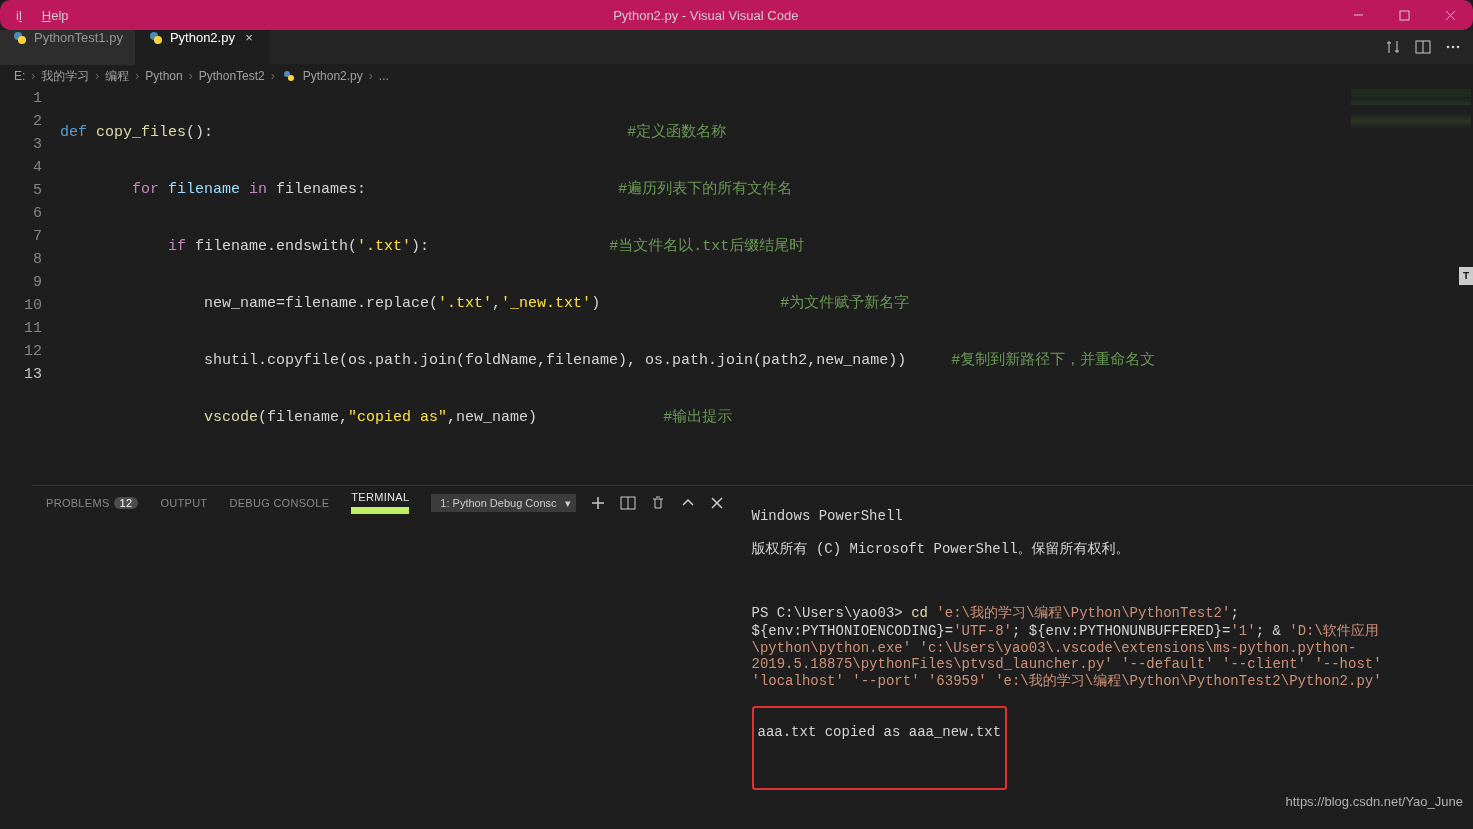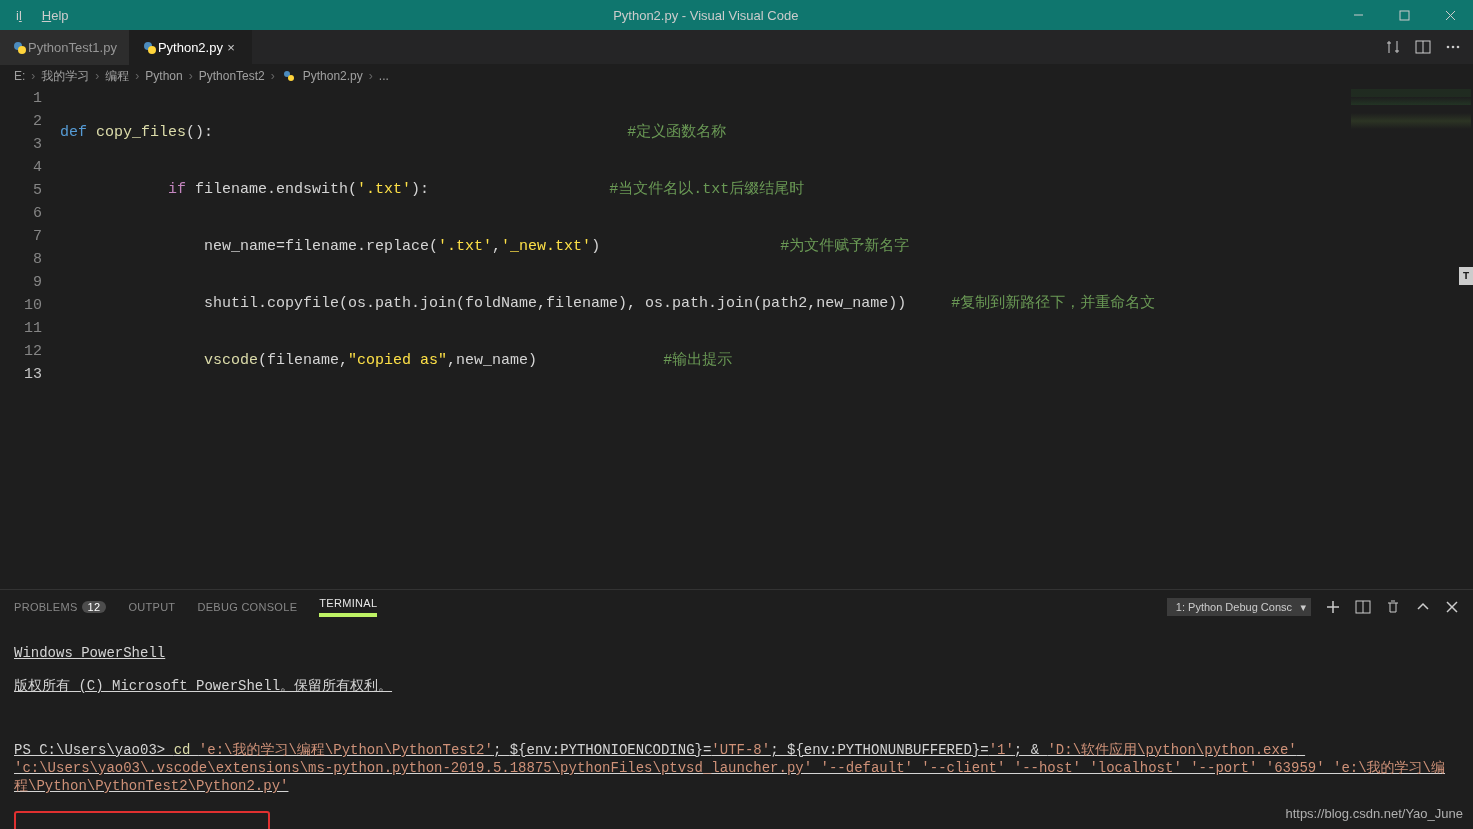--- a/index.html
+++ b/index.html
@@ -9,40 +9,41 @@
   font-family: "Segoe UI", Arial, sans-serif;
   font-size: 13px;
   width: 1473px;
   height: 829px;
   overflow: hidden;
   display: flex;
   flex-direction: column;
 }
 .titlebar {
   height: 30px;
-  background: #0f766e;
+  background: #be185d;
   display: flex;
   align-items: center;
   color: #cccccc;
+  border-radius: 10px;
 }
 .menu { display: flex; gap: 4px; padding-left: 8px; }
 .menu-item { padding: 4px 8px; cursor: default; }
 .menu-item .ul { text-decoration: underline; }
 .title-center { flex: 1; text-align: center; color: #cccccc; }
 .win-controls { display: flex; }
 .win-btn { width: 46px; height: 30px; display: flex; align-items: center; justify-content: center; color: #cccccc; }
 .tabs-row {
   height: 35px;
   background: #252526;
   display: flex;
   align-items: stretch;
   border-bottom: 1px solid #1e1e1e;
 }
 .tab {
-  display: flex; align-items: center; gap: 0;
+  display: flex; gap: 6px;
   padding: 0 12px; height: 35px;
   background: #2d2d2d; color: #969696;
   border-right: 1px solid #1e1e1e;
 }
 .tab.active { background: #1e1e1e; color: #ffffff; }
 .tab-icon { width: 16px; height: 16px; display: flex; align-items: center; justify-content: center; }
 .tab-close { width: 16px; text-align: center; color: #cccccc; }
 .tabs-right { margin-left: auto; display: flex; align-items: center; gap: 14px; padding-right: 12px; color: #cccccc; }
 .breadcrumb {
   height: 22px; background: #1e1e1e;
@@ -73,52 +74,52 @@
   position: absolute; top: 2px; right: 2px; width: 120px; height: 80px;
   background: linear-gradient(#223823 10%, #1e1e1e 10%, #274a2a 20%, #1e1e1e 20%, #1e1e1e 30%, #3a4a2a 40%, #1e1e1e 50%);
   opacity: 0.5;
 }
 .toggle-mark {
   position: absolute; right: 0; top: 180px; width: 14px; height: 18px;
   background: #cccccc; color: #1e1e1e; font-weight: bold; font-size: 11px;
   display: flex; align-items: center; justify-content: center;
 }
 .panel {
-  height: 240px; background: #1e1e1e; border-top: 1px solid #333;
-  display: flex; flex-direction: column;
+  height: 344px; background: #1e1e1e; border-top: 1px solid #333;
+  display: flex; flex-direction: row; margin-left: 32px;
 }
 .panel-tabs {
   height: 33px; display: flex; align-items: center; gap: 22px;
   padding: 0 14px; color: #888; font-size: 11px;
 }
 .panel-tab { cursor: default; letter-spacing: 0.3px; }
-.panel-tab.active { color: #e7e7e7; border-bottom: 4px solid #bef264; padding-bottom: 4px; }
+.panel-tab.active { color: #e7e7e7; border-bottom: 7px solid #bef264; padding-bottom: 4px; }
 .badge {
   background: #4d4d4d; color: #fff; border-radius: 10px;
   padding: 0 6px; font-size: 11px; margin-left: 4px;
 }
 .panel-right { margin-left: auto; display: flex; align-items: center; gap: 14px; color: #cccccc; }
 .panel-select {
   background: #3c3c3c; color: #cccccc; border: 1px solid #3c3c3c;
   padding: 2px 18px 2px 8px; font-size: 11px; position: relative;
 }
 .panel-select::after { content: "▾"; position: absolute; right: 4px; }
 .terminal-body {
   flex: 1; padding: 6px 20px 4px 14px;
   font-family: Consolas, "Courier New", monospace; font-size: 14px;
-  color: #d4d4d4; white-space: pre-wrap; position: relative; overflow: hidden; text-decoration: underline;
+  color: #d4d4d4; white-space: pre-wrap; position: relative; overflow: hidden;
 }
 .t-yellow { color: #dcdcaa; }
 .t-str { color: #ce9178; }
 .red-box {
   border: 2px solid #e03030; border-radius: 3px;
   padding: 0 4px; display: inline-block;
 }
 .watermark {
-  position: absolute; right: 10px; bottom: 8px; color: #b0b0b0; font-size: 13px;
+  position: absolute; right: 10px; bottom: 20px; color: #b0b0b0; font-size: 13px;
   font-family: "Segoe UI", Arial, sans-serif;
 }
 svg { display: block; }
 </style>
 </head>
 <body>
 
 <div class="titlebar">
   <div class="menu">
     <div class="menu-item"><span>i</span><span class="ul">l</span></div>
@@ -220,20 +221,21 @@
       <div>7</div>
       <div>8</div>
       <div>9</div>
       <div>10</div>
       <div>11</div>
       <div>12</div>
       <div style="color:#c6c6c6">13</div>
   </div>
   <div class="code-lines">
     <div><span class="def">def</span><span class="fn"> copy_files</span><span class="op">():</span><span>                                              </span><span class="cmt">#定义函数名称</span></div>
+    <div>        <span class="kw">for</span><span class="var"> filename </span><span class="kw">in</span><span class="op"> filenames:</span>                            <span class="cmt">#遍历列表下的所有文件名</span></div>
     <div>            <span class="kw">if</span><span class="op"> filename.endswith(</span><span class="str">'.txt'</span><span class="op">):</span>                    <span class="cmt">#当文件名以.txt后缀结尾时</span></div>
     <div>                <span class="op">new_name=filename.replace(</span><span class="str">'.txt'</span><span class="op">,</span><span class="str">'_new.txt'</span><span class="op">)</span>                    <span class="cmt">#为文件赋予新名字</span></div>
     <div>                <span class="op">shutil.copyfile(os.path.join(foldName,filename), os.path.join(path2,new_name))</span>     <span class="cmt">#复制到新路径下，并重命名文</span></div>
     <div>                <span class="fn">vscode</span><span class="op">(filename,</span><span class="str">"copied as"</span><span class="op">,new_name)</span>              <span class="cmt">#输出提示</span></div>
     
     
     
     
     
   </div>

